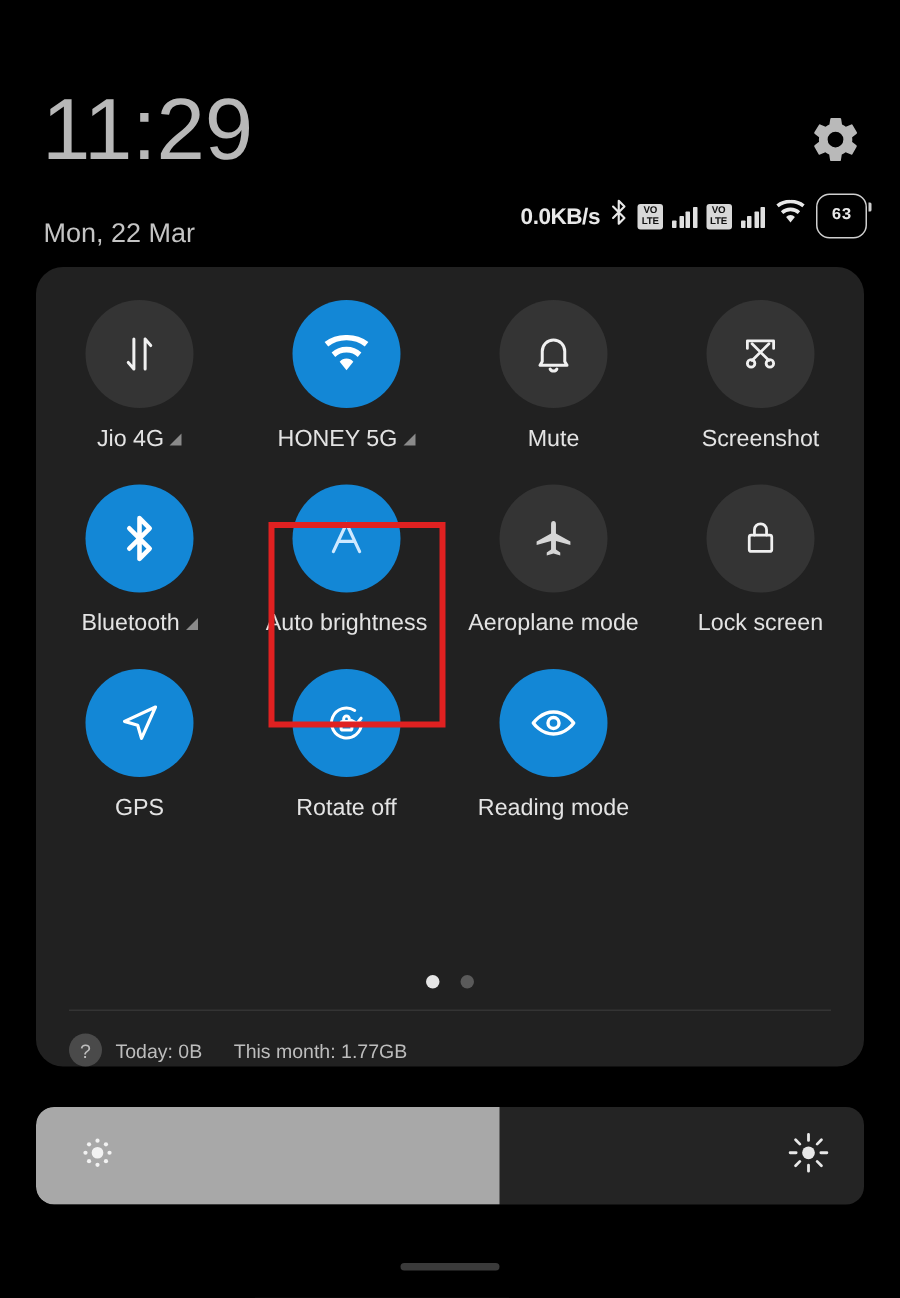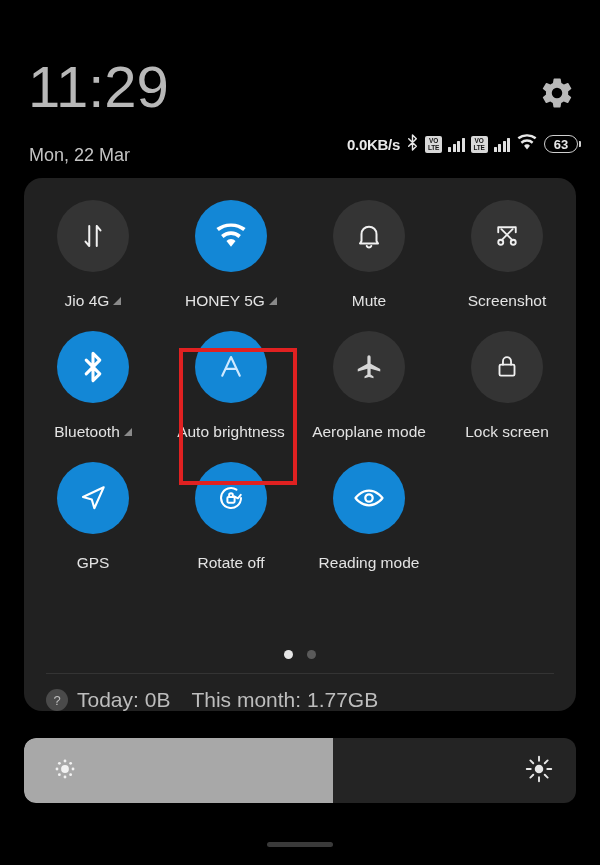--- a/index.html
+++ b/index.html
@@ -77,27 +77,28 @@
   }
   .bars i { display: block; width: 3px; background: #e0e0e0; border-radius: 0.5px; }
   .bars i:nth-child(1) { height: 5px; }
   .bars i:nth-child(2) { height: 8px; }
   .bars i:nth-child(3) { height: 11px; }
   .bars i:nth-child(4) { height: 14px; }
   .battery {
     display: inline-flex;
     align-items: center;
     justify-content: center;
-    width: 34px; height: 18px;
+    width: 34px; height: 30px;
     border: 1.5px solid #cfcfcf;
     border-radius: 9px;
     color: #e8e8e8;
-    font-size: 13px;
+    font-size: 11px;
     font-weight: bold;
     position: relative;
+    font-family: Liberation Mono, monospace;
   }
   .battery:after {
     content: "";
     position: absolute;
     right: -4px; top: 5px;
     width: 2px; height: 6px;
     background: #cfcfcf;
     border-radius: 0 1px 1px 0;
   }
 
@@ -126,21 +127,21 @@
   .tile-circle {
     width: 72px; height: 72px;
     border-radius: 50%;
     background: #343434;
     display: flex;
     align-items: center;
     justify-content: center;
   }
   .tile-circle.on { background: #1387d6; }
   .tile-label-row {
-    margin-top: 20px;
+    margin-top: 12px;
     display: flex;
     align-items: center;
     justify-content: center;
     gap: 4px;
     width: 138px;
   }
   .tile-label {
     font-size: 15.5px;
     color: #e3e3e3;
     white-space: nowrap;
@@ -180,21 +181,21 @@
     width: 22px; height: 22px;
     border-radius: 50%;
     background: #4a4a4a;
     color: #bfbfbf;
     font-size: 13px;
     display: flex;
     align-items: center;
     justify-content: center;
   }
   .usage-text {
-    font-size: 21px;
+    font-size: 13px;
     color: #bdbdbd;
   }
   .usage-text.second { margin-left: 12px; }
 
   
   .brightness {
     position: absolute;
     left: 24px; top: 738px;
     width: 552px; height: 65px;
     background: #242424;

